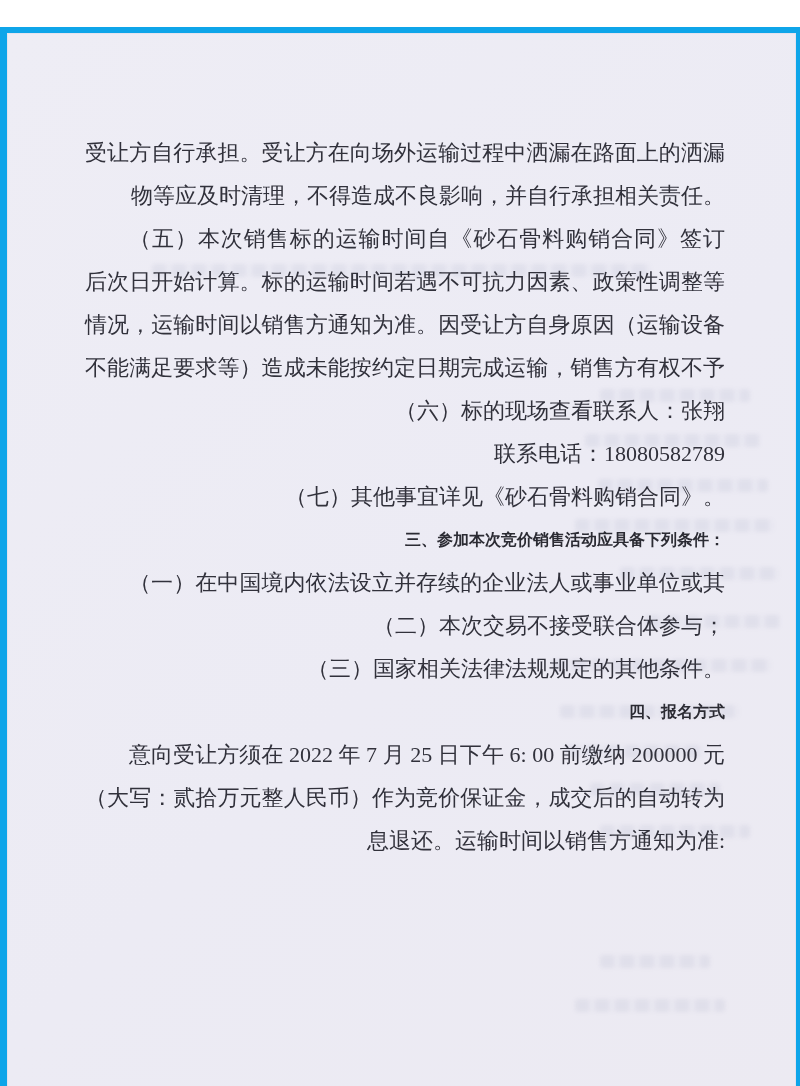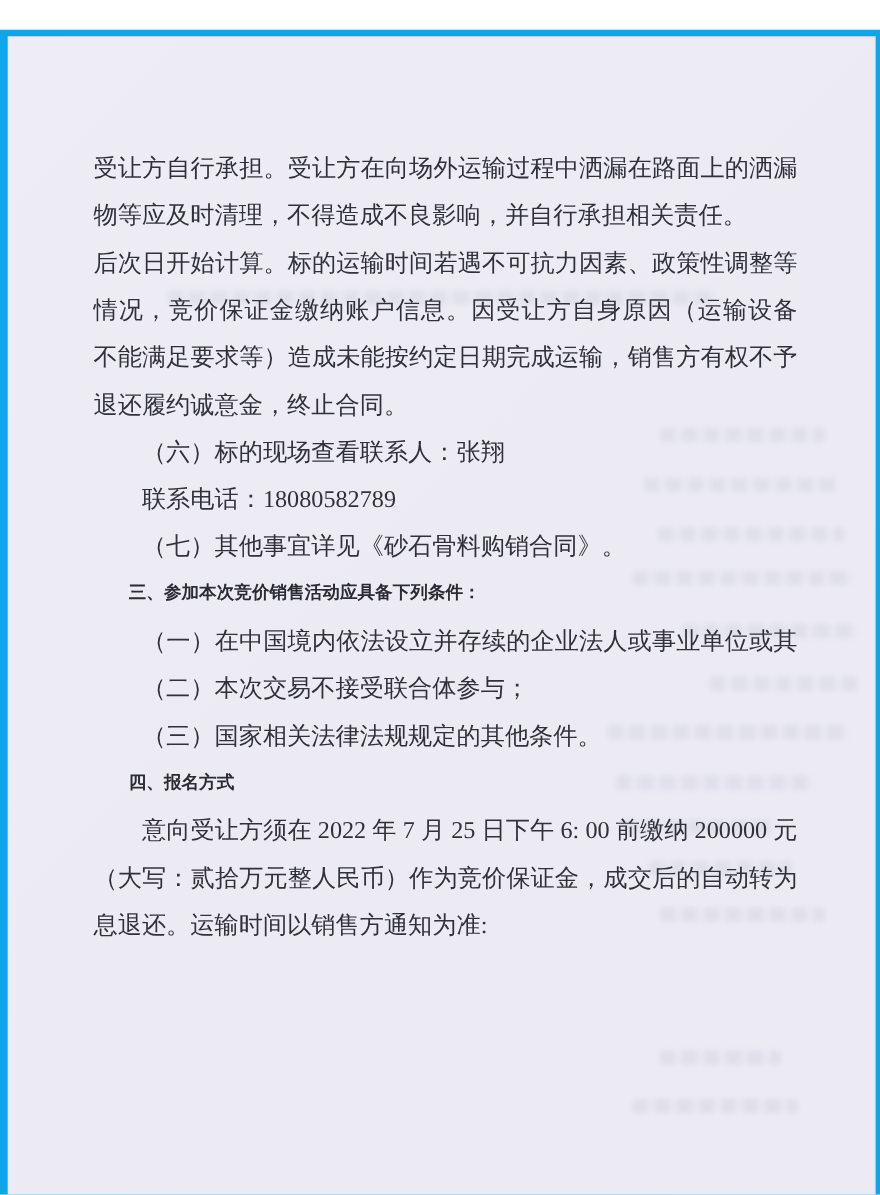--- a/index.html
+++ b/index.html
@@ -46,21 +46,21 @@
     left: 78px;
     width: 640px;
     color: #31313b;
     font-family: "Liberation Serif", "DejaVu Serif", serif;
     font-size: 22px;
   }
   .line {
     height: 43px;
     line-height: 43px;
     white-space: nowrap;
-    text-align: left;
+    text-align: right;
   }
   .line.justify {
     white-space: normal;
     text-align: justify;
     text-align-last: justify;
     text-justify: inter-character;
   }
   .line.indent { text-indent: 2em; }
   .line.heading {
     font-family: Liberation Sans, sans-serif;
@@ -88,24 +88,24 @@
       <div class="ghost" style="left:558px; top:712px; width:140px;"></div>
       <div class="ghost" style="left:583px; top:750px; width:130px;"></div>
       <div class="ghost" style="left:593px; top:792px; width:150px;"></div>
       <div class="ghost" style="left:593px; top:922px; width:110px;"></div>
       <div class="ghost" style="left:568px; top:966px; width:150px;"></div>
     </div>
 
     <div class="text-block">
       <div class="line justify">受让方自行承担。受让方在向场外运输过程中洒漏在路面上的洒漏</div>
       <div class="line">物等应及时清理，不得造成不良影响，并自行承担相关责任。</div>
+      <div class="line indent justify">（五）本次销售标的运输时间自《砂石骨料购销合同》签订</div>
       <div class="line justify">后次日开始计算。标的运输时间若遇不可抗力因素、政策性调整等</div>
-      <div class="line justify">情况，竞价保证金缴纳账户信息。因受让方自身原因（运输设备</div>
+      <div class="line justify">情况，运输时间以销售方通知为准。因受让方自身原因（运输设备</div>
       <div class="line justify">不能满足要求等）造成未能按约定日期完成运输，销售方有权不予</div>
-      <div class="line">退还履约诚意金，终止合同。</div>
       <div class="line indent">（六）标的现场查看联系人：张翔</div>
       <div class="line indent">联系电话：18080582789</div>
       <div class="line indent">（七）其他事宜详见《砂石骨料购销合同》。</div>
       <div class="line indent heading">三、参加本次竞价销售活动应具备下列条件：</div>
       <div class="line indent justify">（一）在中国境内依法设立并存续的企业法人或事业单位或其</div>
       <div class="line indent">（二）本次交易不接受联合体参与；</div>
       <div class="line indent">（三）国家相关法律法规规定的其他条件。</div>
       <div class="line indent heading">四、报名方式</div>
       <div class="line indent justify">意向受让方须在 2022 年 7 月 25 日下午 6: 00 前缴纳 200000 元</div>
       <div class="line justify">（大写：贰拾万元整人民币）作为竞价保证金，成交后的自动转为</div>

